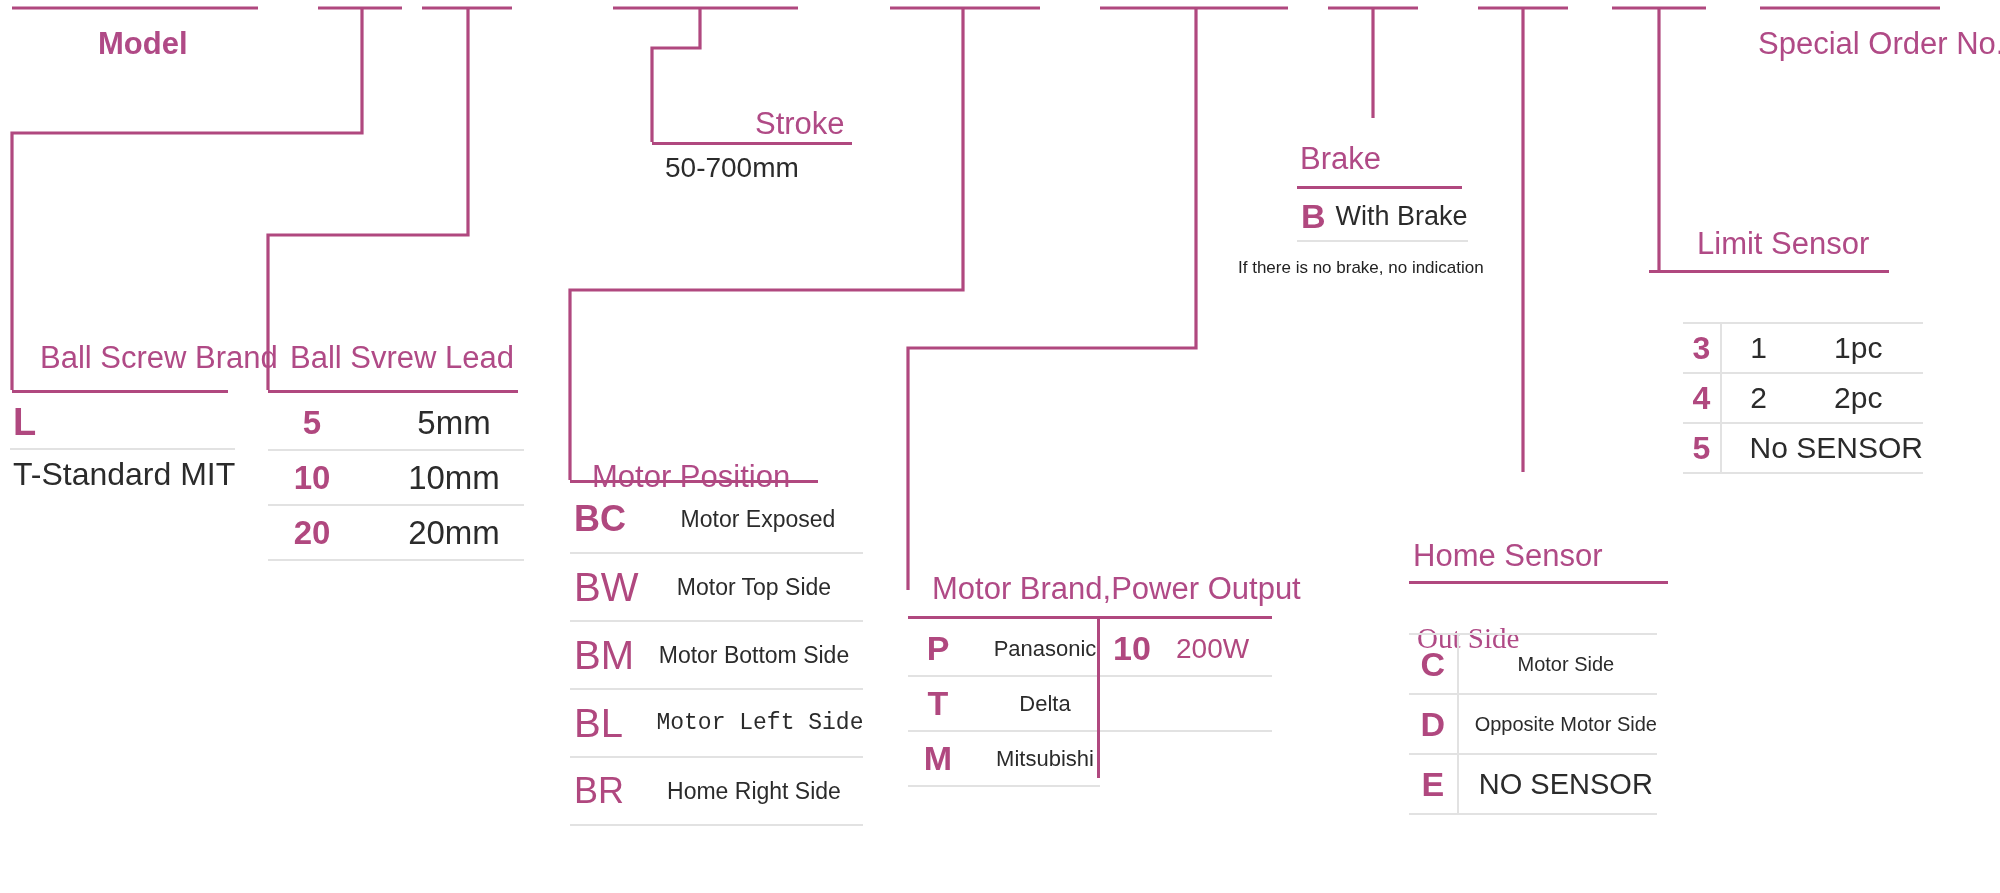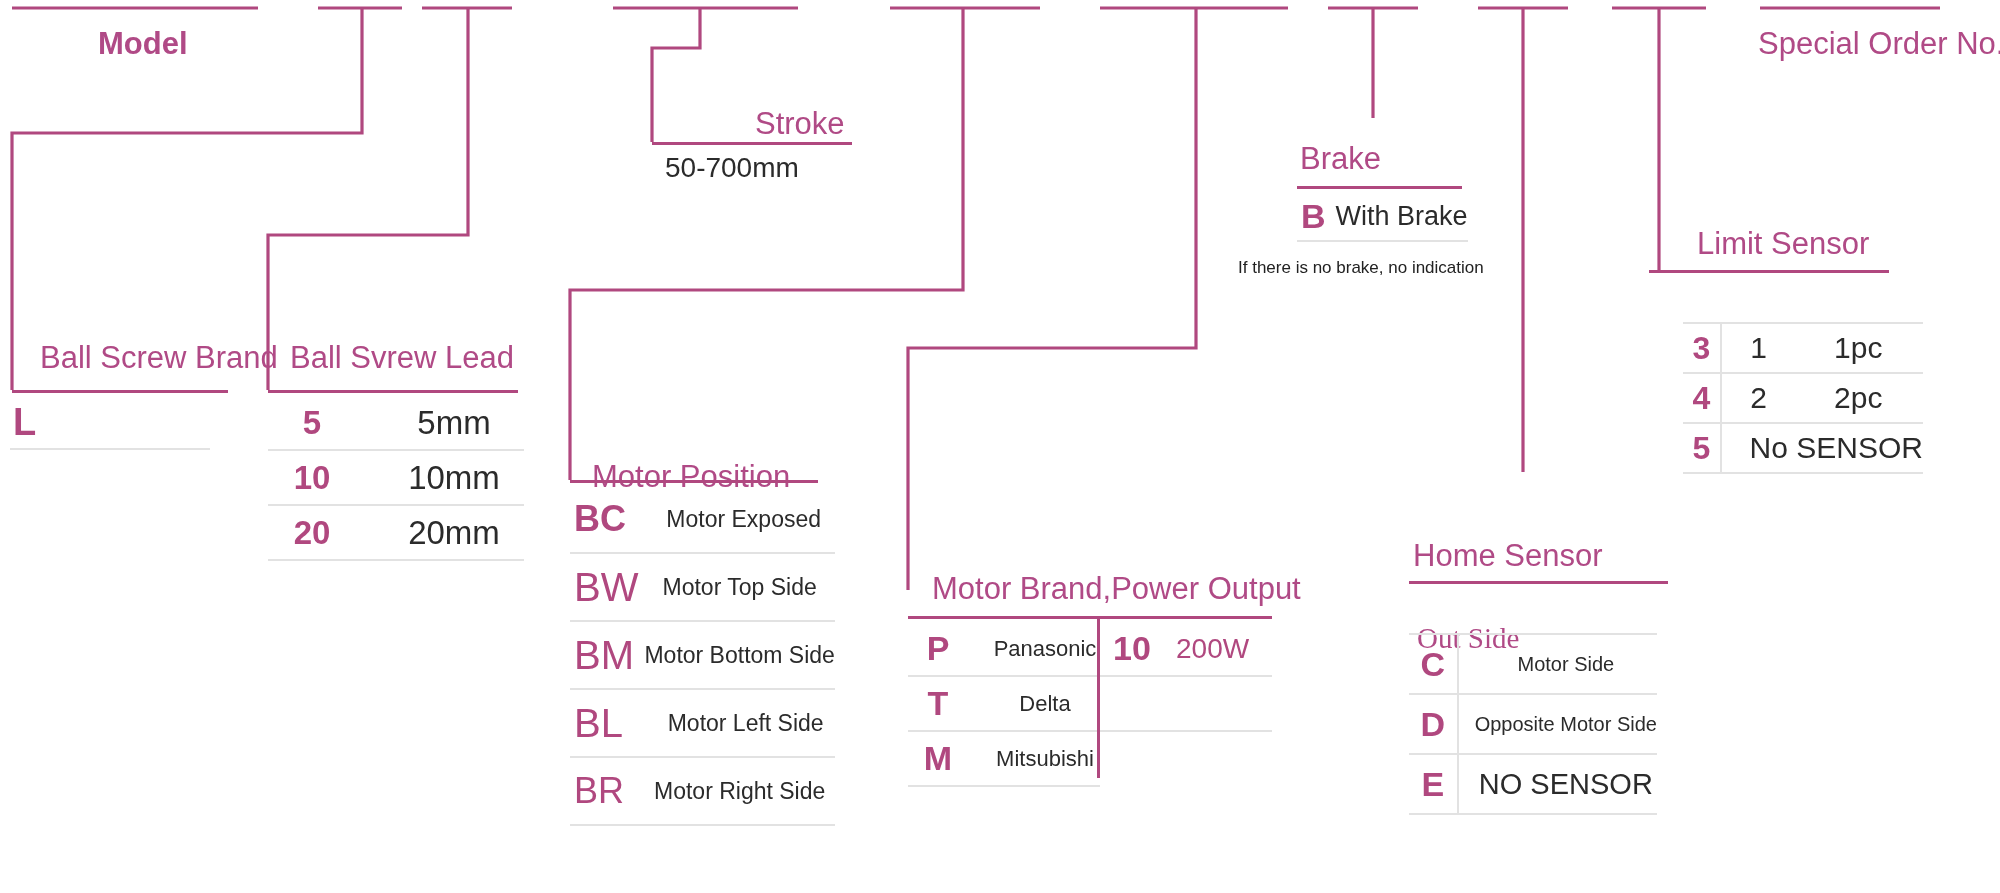--- a/index.html
+++ b/index.html
@@ -83,20 +83,23 @@
 
   <div class="node hd" style="left:40px;top:342px;">Ball Screw Brand</div>
   <div class="node rule-pink" style="left:12px;top:390px;width:216px;"></div>
 
   <table class="tbl" style="left:10px;top:396px;width:200px;">
     <tbody>
         <tr>
       <td class="code" style="font-size:38px;height:52px;width:40px;text-align:left;padding-left:3px;">L</td>
       <td style="border-bottom:2px solid #e2e2e2;"></td>
     </tr>
+    <tr>
+      <td class="desc" colspan="2" style="font-size:32px;height:48px;border-bottom:none;padding-left:3px;">T-Standard MIT</td>
+    </tr>
   </tbody>
     </table>
 
   <div class="node hd" style="left:290px;top:342px;">Ball Svrew Lead</div>
   <div class="node rule-pink" style="left:268px;top:390px;width:250px;"></div>
 
   <table class="tbl" style="left:268px;top:396px;width:256px;">
     <tbody>
         <tr>
       <td class="code" style="font-size:33px;height:53px;width:88px;">5</td>
@@ -129,25 +132,25 @@
     <tr>
       <td class="code lt" style="font-size:40px;height:66px;text-align:left;padding-left:4px;">BW</td>
       <td class="desc" style="font-size:23px;padding-left:6px;">Motor Top Side</td>
     </tr>
     <tr>
       <td class="code lt" style="font-size:40px;height:66px;text-align:left;padding-left:4px;">BM</td>
       <td class="desc" style="font-size:23px;padding-left:6px;">Motor Bottom Side</td>
     </tr>
     <tr>
       <td class="code lt" style="font-size:40px;height:66px;text-align:left;padding-left:4px;">BL</td>
-      <td class="desc" style="font-size:23px;padding-left:18px;">Motor Left Side</td>
+      <td class="desc" style="font-size:23px;padding-left:18px;font-family:Liberation Mono, monospace;">Motor Left Side</td>
     </tr>
     <tr>
       <td class="code lt" style="font-size:36px;height:66px;text-align:left;padding-left:4px;">BR</td>
-      <td class="desc" style="font-size:23px;padding-left:6px;">Motor Right Side</td>
+      <td class="desc" style="font-size:23px;padding-left:6px;">Home Right Side</td>
     </tr>
   </tbody>
     </table>
 
   <div class="node hd" style="left:932px;top:573px;">Motor Brand,Power Output</div>
   <div class="node rule-pink" style="left:908px;top:616px;width:364px;"></div>
 
   <table class="tbl" style="left:908px;top:622px;width:192px;">
     <tbody>
         <tr>

